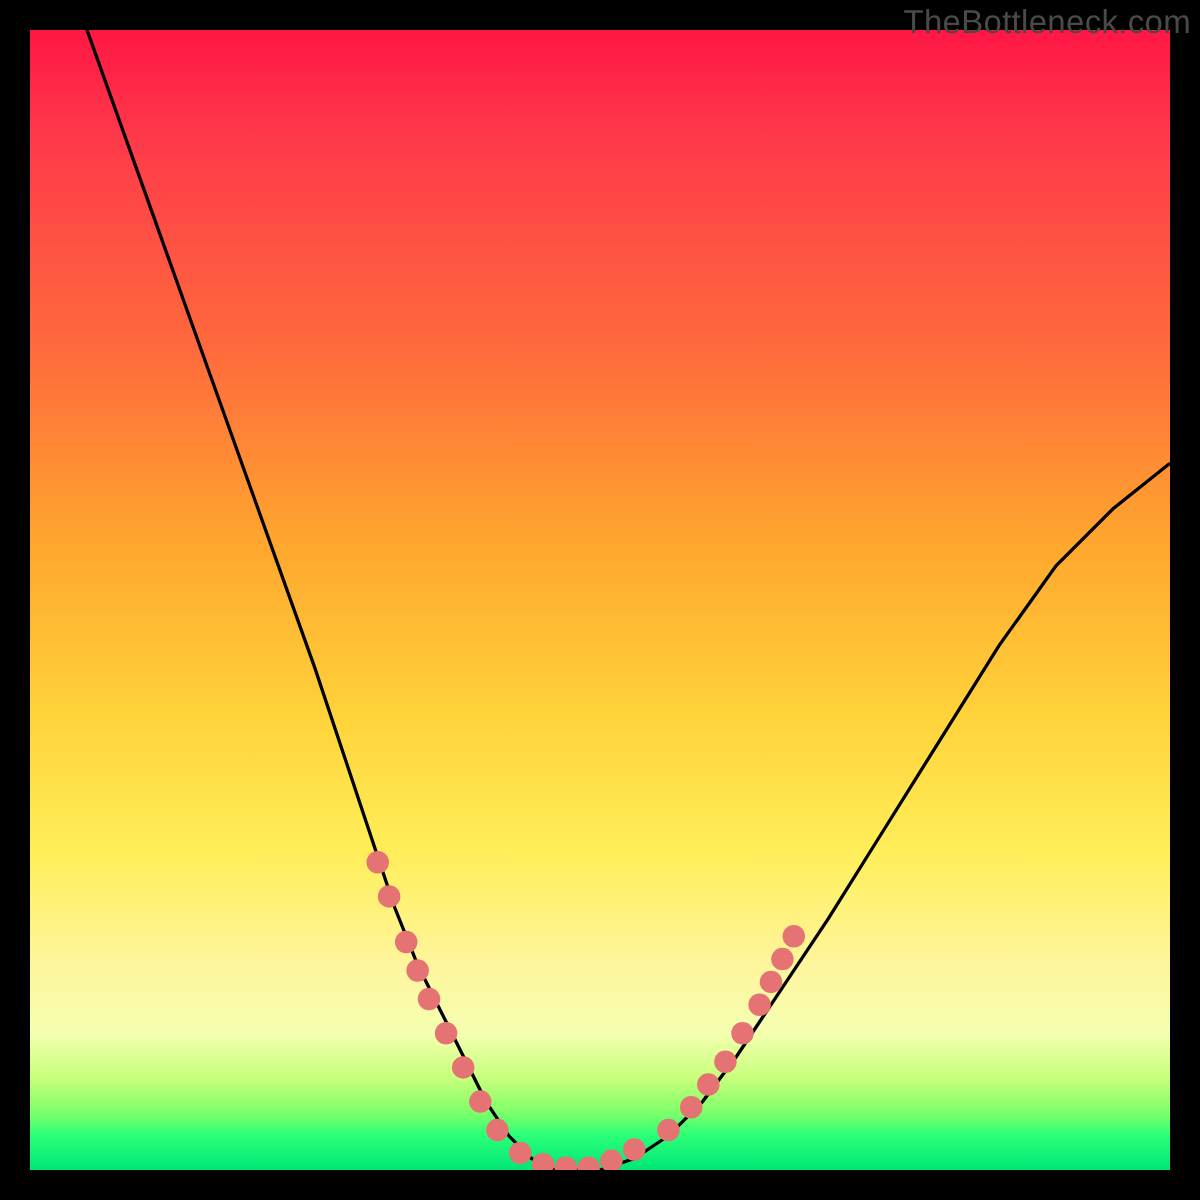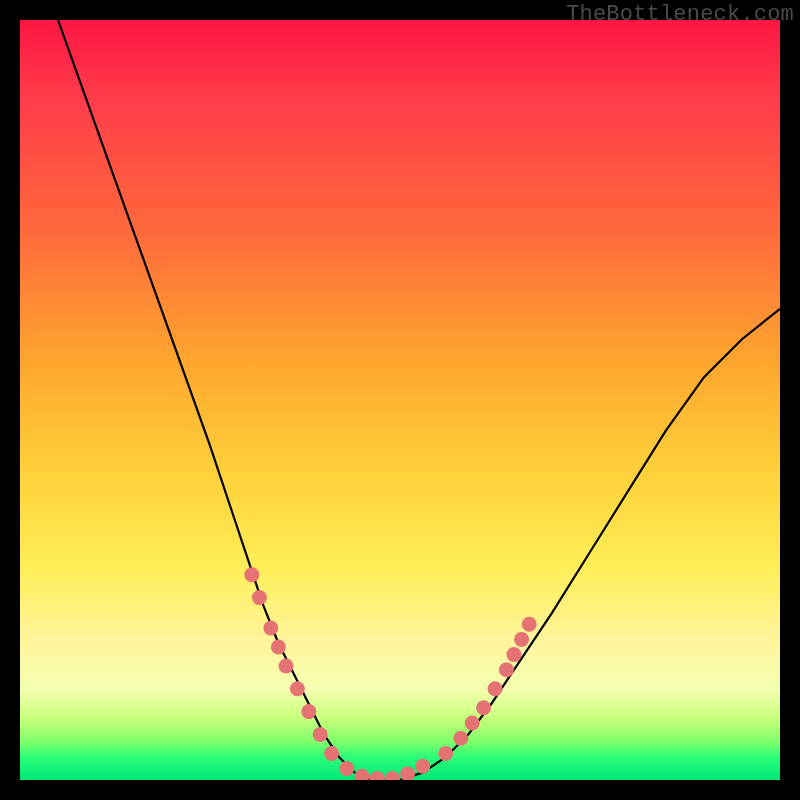--- a/index.html
+++ b/index.html
@@ -44,21 +44,20 @@
   }
   .watermark {
     position: absolute;
     top: 2px;
     right: 6px;
     color: #4a4a4a;
     font-size: 22px;
     font-weight: 500;
     letter-spacing: 0.2px;
     z-index: 10;
-    font-family: Liberation Mono, monospace;
   }
   svg.curve {
     position: absolute;
     left: 0;
     top: 0;
     width: 760px;
     height: 760px;
     z-index: 5;
   }
 </style>

